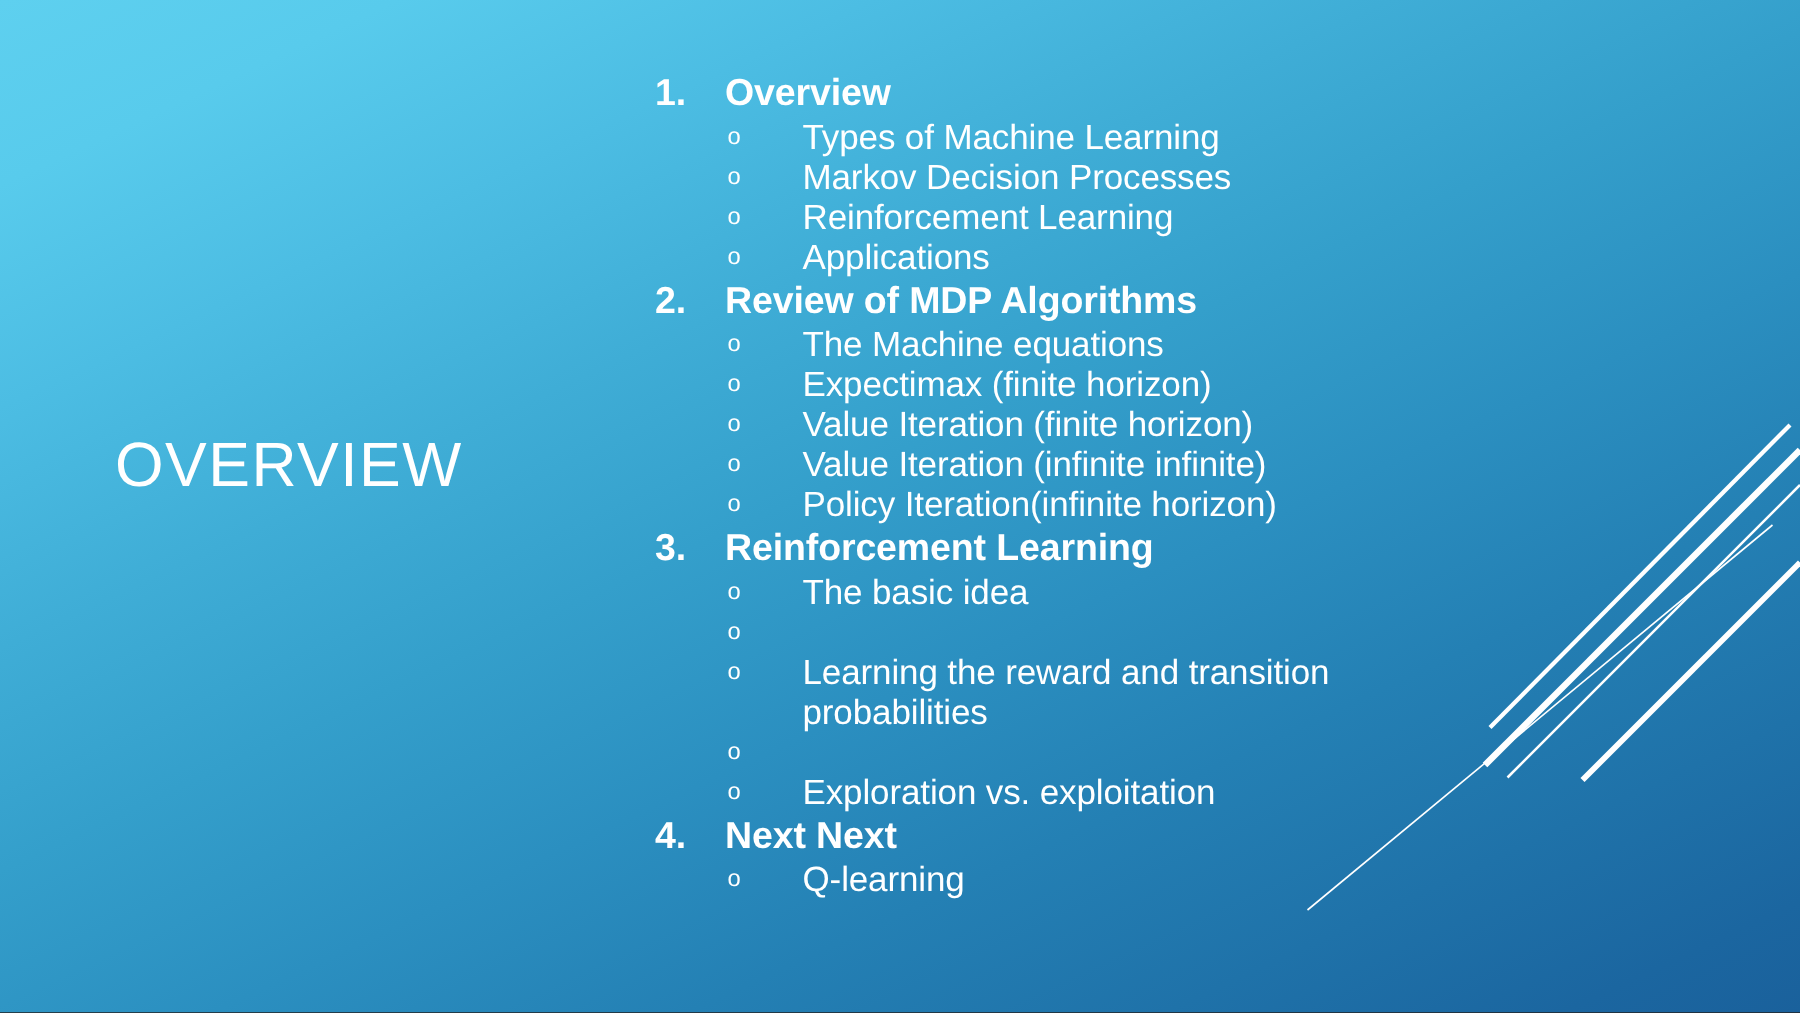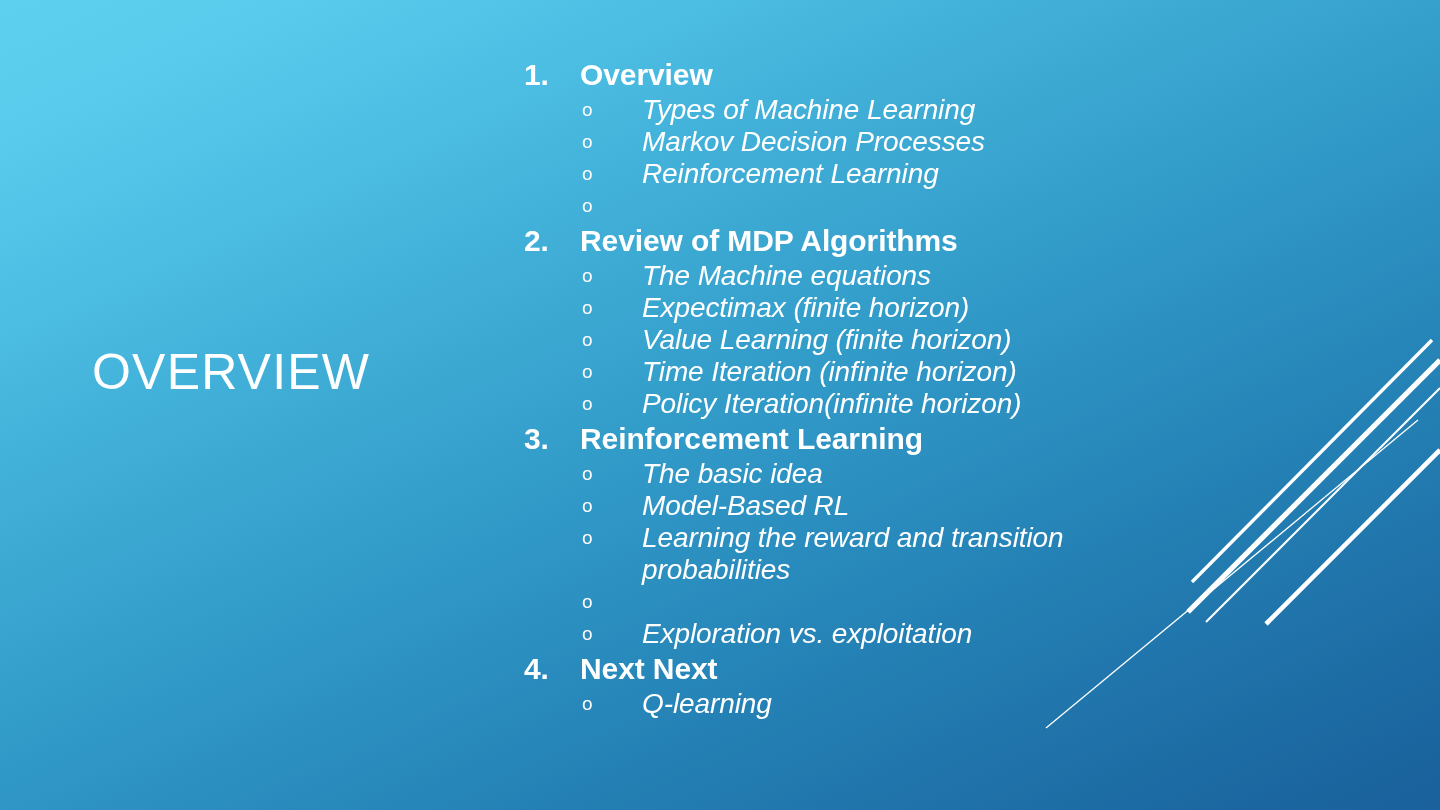--- a/index.html
+++ b/index.html
@@ -90,21 +90,20 @@
     width: 60px;
     padding-left: 58px;
     box-sizing: content-box;
     font-size: 19px;
     line-height: 32px;
     font-weight: 300;
   }
   .lvl2 .txt {
     flex: 1 1 auto;
     max-width: 560px;
-    font-style: italic;
   }
 </style>
 </head>
 <body>
 
 <div id="slide">
 
   <svg id="deco" viewBox="0 0 420 510" preserveAspectRatio="none">
     <g stroke="#ffffff" fill="none" stroke-linecap="butt">
       <line x1="412" y1="40" x2="172" y2="282" stroke-width="3.4"></line>
@@ -130,58 +129,58 @@
     <div class="lvl2">
       <span class="marker">o</span>
       <span class="txt">Markov Decision Processes</span>
     </div>
     <div class="lvl2">
       <span class="marker">o</span>
       <span class="txt">Reinforcement Learning</span>
     </div>
     <div class="lvl2">
       <span class="marker">o</span>
+      <span class="txt">Applications</span>
     </div>
 
     <div class="lvl1">
       <span class="num">2.</span>
       <span class="txt">Review of MDP Algorithms</span>
     </div>
     <div class="lvl2">
       <span class="marker">o</span>
       <span class="txt">The Machine equations</span>
     </div>
     <div class="lvl2">
       <span class="marker">o</span>
       <span class="txt">Expectimax (finite horizon)</span>
     </div>
     <div class="lvl2">
       <span class="marker">o</span>
-      <span class="txt">Value Learning (finite horizon)</span>
-    </div>
-    <div class="lvl2">
-      <span class="marker">o</span>
-      <span class="txt">Time Iteration (infinite horizon)</span>
+      <span class="txt">Value Iteration (finite horizon)</span>
+    </div>
+    <div class="lvl2">
+      <span class="marker">o</span>
+      <span class="txt">Value Iteration (infinite infinite)</span>
     </div>
     <div class="lvl2">
       <span class="marker">o</span>
       <span class="txt">Policy Iteration(infinite horizon)</span>
     </div>
 
     <div class="lvl1">
       <span class="num">3.</span>
       <span class="txt">Reinforcement Learning</span>
     </div>
     <div class="lvl2">
       <span class="marker">o</span>
       <span class="txt">The basic idea</span>
     </div>
     <div class="lvl2">
       <span class="marker">o</span>
-      <span class="txt">Model-Based RL</span>
     </div>
     <div class="lvl2">
       <span class="marker">o</span>
       <span class="txt">Learning the reward and transition probabilities</span>
     </div>
     <div class="lvl2">
       <span class="marker">o</span>
     </div>
     <div class="lvl2">
       <span class="marker">o</span>

